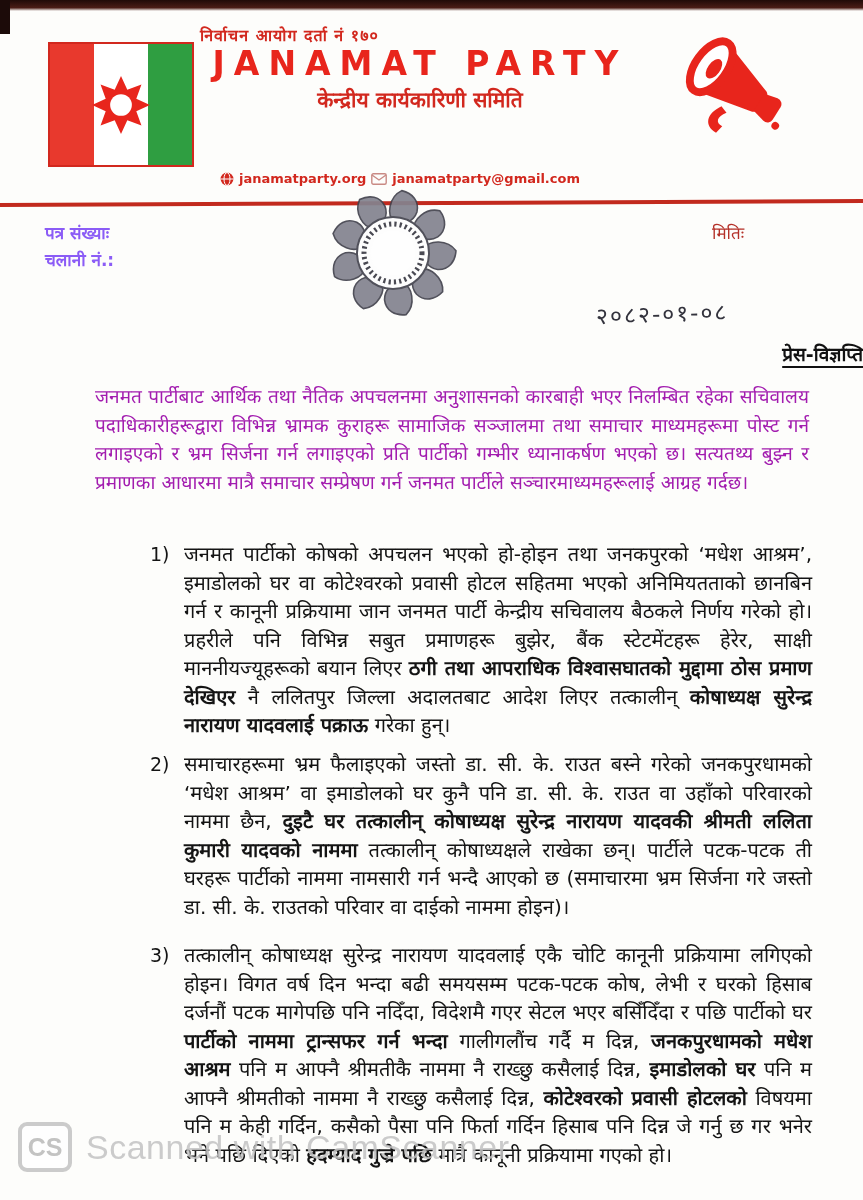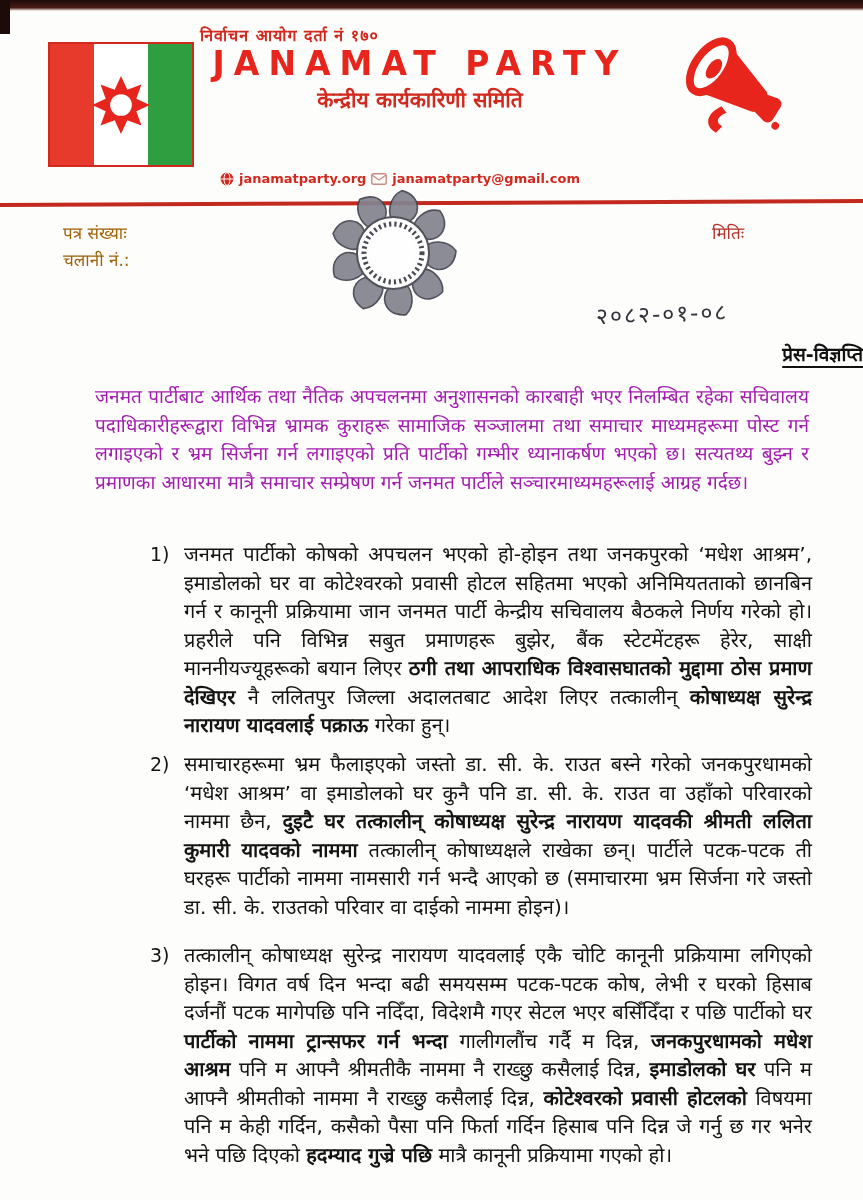--- a/index.html
+++ b/index.html
@@ -31,21 +31,21 @@
   .contact{position:absolute;left:120px;top:171px;width:560px;display:flex;align-items:center;
     justify-content:center;gap:5px;font-size:13px;font-weight:bold;color:#d2281e;white-space:nowrap;}
   .contact svg{flex:0 0 auto;}
 
   .megaphone{position:absolute;left:672px;top:30px;width:128px;height:118px;}
 
   .rule{position:absolute;top:201px;left:0;width:863px;height:4px;background:#c22a1e;
     transform:rotate(-0.25deg);z-index:1;}
 
   
-  .meta-left{position:absolute;left:63px;top:220px;color:#a16207;font-weight:normal;
+  .meta-left{position:absolute;left:45px;top:220px;color:#8b5cf6;font-weight:bold;
     font-size:17px;line-height:27px;z-index:2;}
   .meta-date-label{position:absolute;left:712px;top:221px;color:#b43028;font-weight:normal;
     font-size:17px;z-index:2;}
   .stamp{position:absolute;left:318px;top:188px;width:150px;height:130px;z-index:2;opacity:.92;}
   .date-hand{position:absolute;left:596px;top:297px;font-size:23px;color:#33333d;
     letter-spacing:2px;transform:rotate(-2deg);z-index:2;}
 
   
   .doc-title{position:absolute;left:0;top:341px;width:100%;margin:0;text-align:right;
     font-size:19px;font-weight:bold;color:#111;
@@ -161,14 +161,18 @@
   <div class="item item-2">
     <span class="num">2)</span>
     <span class="body"><span>समाचारहरूमा भ्रम फैलाइएको जस्तो डा. सी. के. राउत बस्ने गरेको जनकपुरधामको ‘मधेश आश्रम’ वा इमाडोलको घर कुनै पनि डा. सी. के. राउत वा उहाँको परिवारको नाममा छैन, </span><span class="bold">दुइटै घर तत्कालीन् कोषाध्यक्ष सुरेन्द्र नारायण यादवकी श्रीमती ललिता कुमारी यादवको नाममा</span><span> तत्कालीन् कोषाध्यक्षले राखेका छन्। पार्टीले पटक-पटक ती घरहरू पार्टीको नाममा नामसारी गर्न भन्दै आएको छ (समाचारमा भ्रम सिर्जना गरे जस्तो डा. सी. के. राउतको परिवार वा दाईको नाममा होइन)।</span></span>
   </div>
 
   <div class="item item-3">
     <span class="num">3)</span>
     <span class="body"><span>तत्कालीन् कोषाध्यक्ष सुरेन्द्र नारायण यादवलाई एकै चोटि कानूनी प्रक्रियामा लगिएको होइन। विगत वर्ष दिन भन्दा बढी समयसम्म पटक-पटक कोष, लेभी र घरको हिसाब दर्जनौं पटक मागेपछि पनि नदिँदा, विदेशमै गएर सेटल भएर बसिँदिँदा र पछि पार्टीको घर </span><span class="bold">पार्टीको नाममा ट्रान्सफर गर्न भन्दा</span><span> गालीगलौंच गर्दै म दिन्न, </span><span class="bold">जनकपुरधामको मधेश आश्रम</span><span> पनि म आफ्नै श्रीमतीकै नाममा नै राख्छु कसैलाई दिन्न, </span><span class="bold">इमाडोलको घर</span><span> पनि म आफ्नै श्रीमतीको नाममा नै राख्छु कसैलाई दिन्न, </span><span class="bold">कोटेश्वरको प्रवासी होटलको</span><span> विषयमा पनि म केही गर्दिन, कसैको पैसा पनि फिर्ता गर्दिन हिसाब पनि दिन्न जे गर्नु छ गर भनेर भने पछि दिएको </span><span class="bold">हदम्याद गुज्रे पछि</span><span> मात्रै कानूनी प्रक्रियामा गएको हो।</span></span>
   </div>
 
+  <div class="watermark">
+    <span class="wm-logo">CS</span>
+    <span class="wm-text">Scanned with CamScanner</span>
+  </div>
 
 </div>
 
 </body></html>

